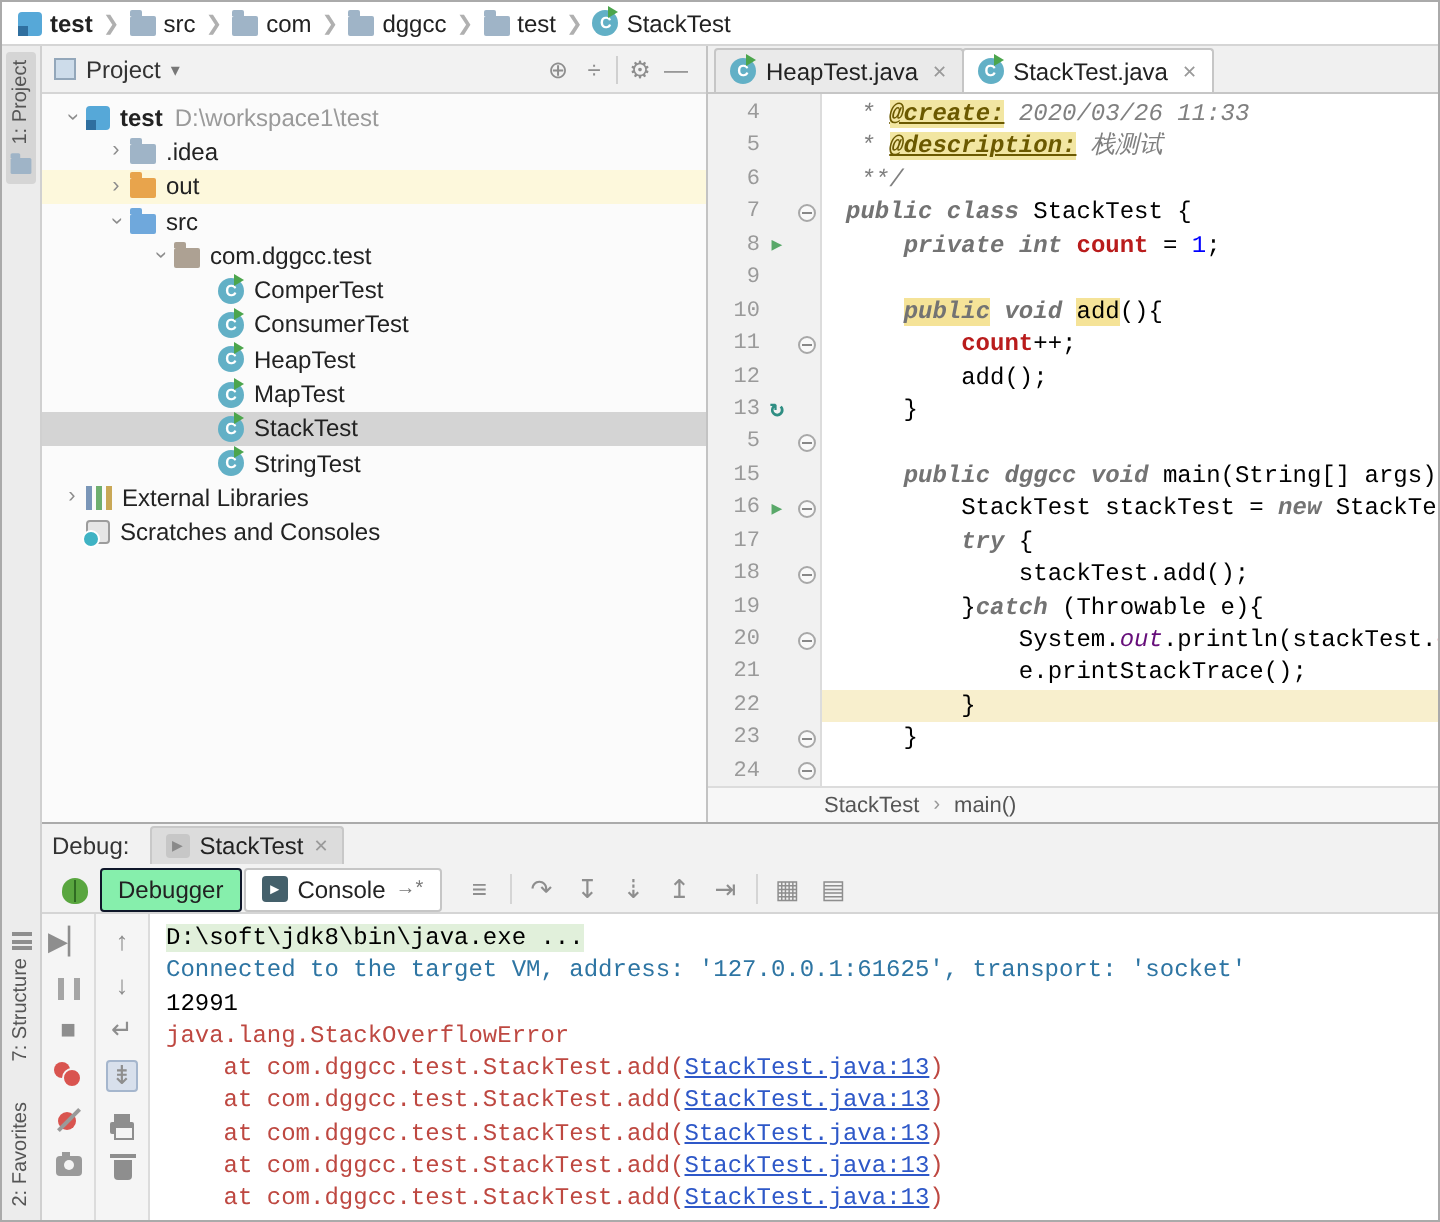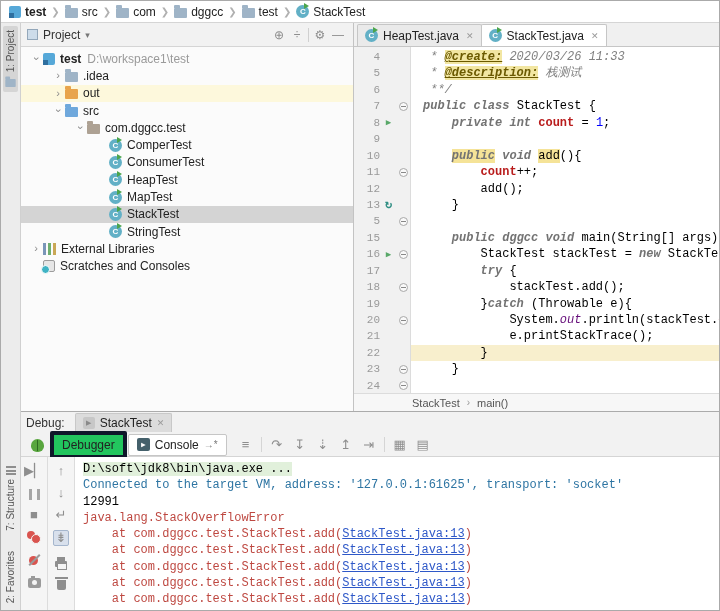--- a/index.html
+++ b/index.html
@@ -85,21 +85,21 @@
 
   
   .debug-panel { height:200px; border-top:1px solid #ababab; display:flex; flex-direction:column; background:#f2f2f2; flex:none; }
   .drow1 { height:21px; display:flex; align-items:center; padding-left:5px; gap:10px; flex:none; }
   .dlabel { color:#333; }
   .dtab { height:19px; display:flex; align-items:center; gap:5px; padding:0 7px; background:#dcdcdc;
           border:1px solid #c8c8c8; border-bottom:none; border-radius:2px 2px 0 0; }
   .dtab .x { color:#9a9a9a; font-size:9px; }
   .drow2 { height:24px; display:flex; align-items:center; border-bottom:1px solid #d5d5d5; padding-left:4px; gap:1px; flex:none; }
   .vtab { padding:3px 8px; display:flex; align-items:center; gap:5px; border-radius:2px; }
-  .vtab.plain { background:#22c55e; border:4px solid #0f172a; }
+  .vtab.plain { background:#86efac; border:1px solid #0f172a; }
   .vtab.active { background:#fff; border:1px solid #c6c6c6; }
   .vtab .badge { color:#777; font-size:10px; }
   .tbico { width:22px; text-align:center; color:#9a9a9a; font-size:13px; }
   .tbsep { width:1px; height:15px; background:#d5d5d5; margin:0 3px; }
   .drow3 { flex:1; display:flex; min-height:0; background:#fff; }
   .dcol { width:27px; flex:none; background:#f5f5f5; border-right:1px solid #dcdcdc; display:flex;
           flex-direction:column; align-items:center; padding-top:7px; gap:8px; }
   .dcol .uic { font-size:13px; }
   .selbox { background:#d8e0ec; border:1px solid #a5b6cd; border-radius:2px; padding:0 2px; }
   .console { flex:1; font:12px "Liberation Mono", monospace; line-height:16.3px; padding:4px 6px 0 8px;

